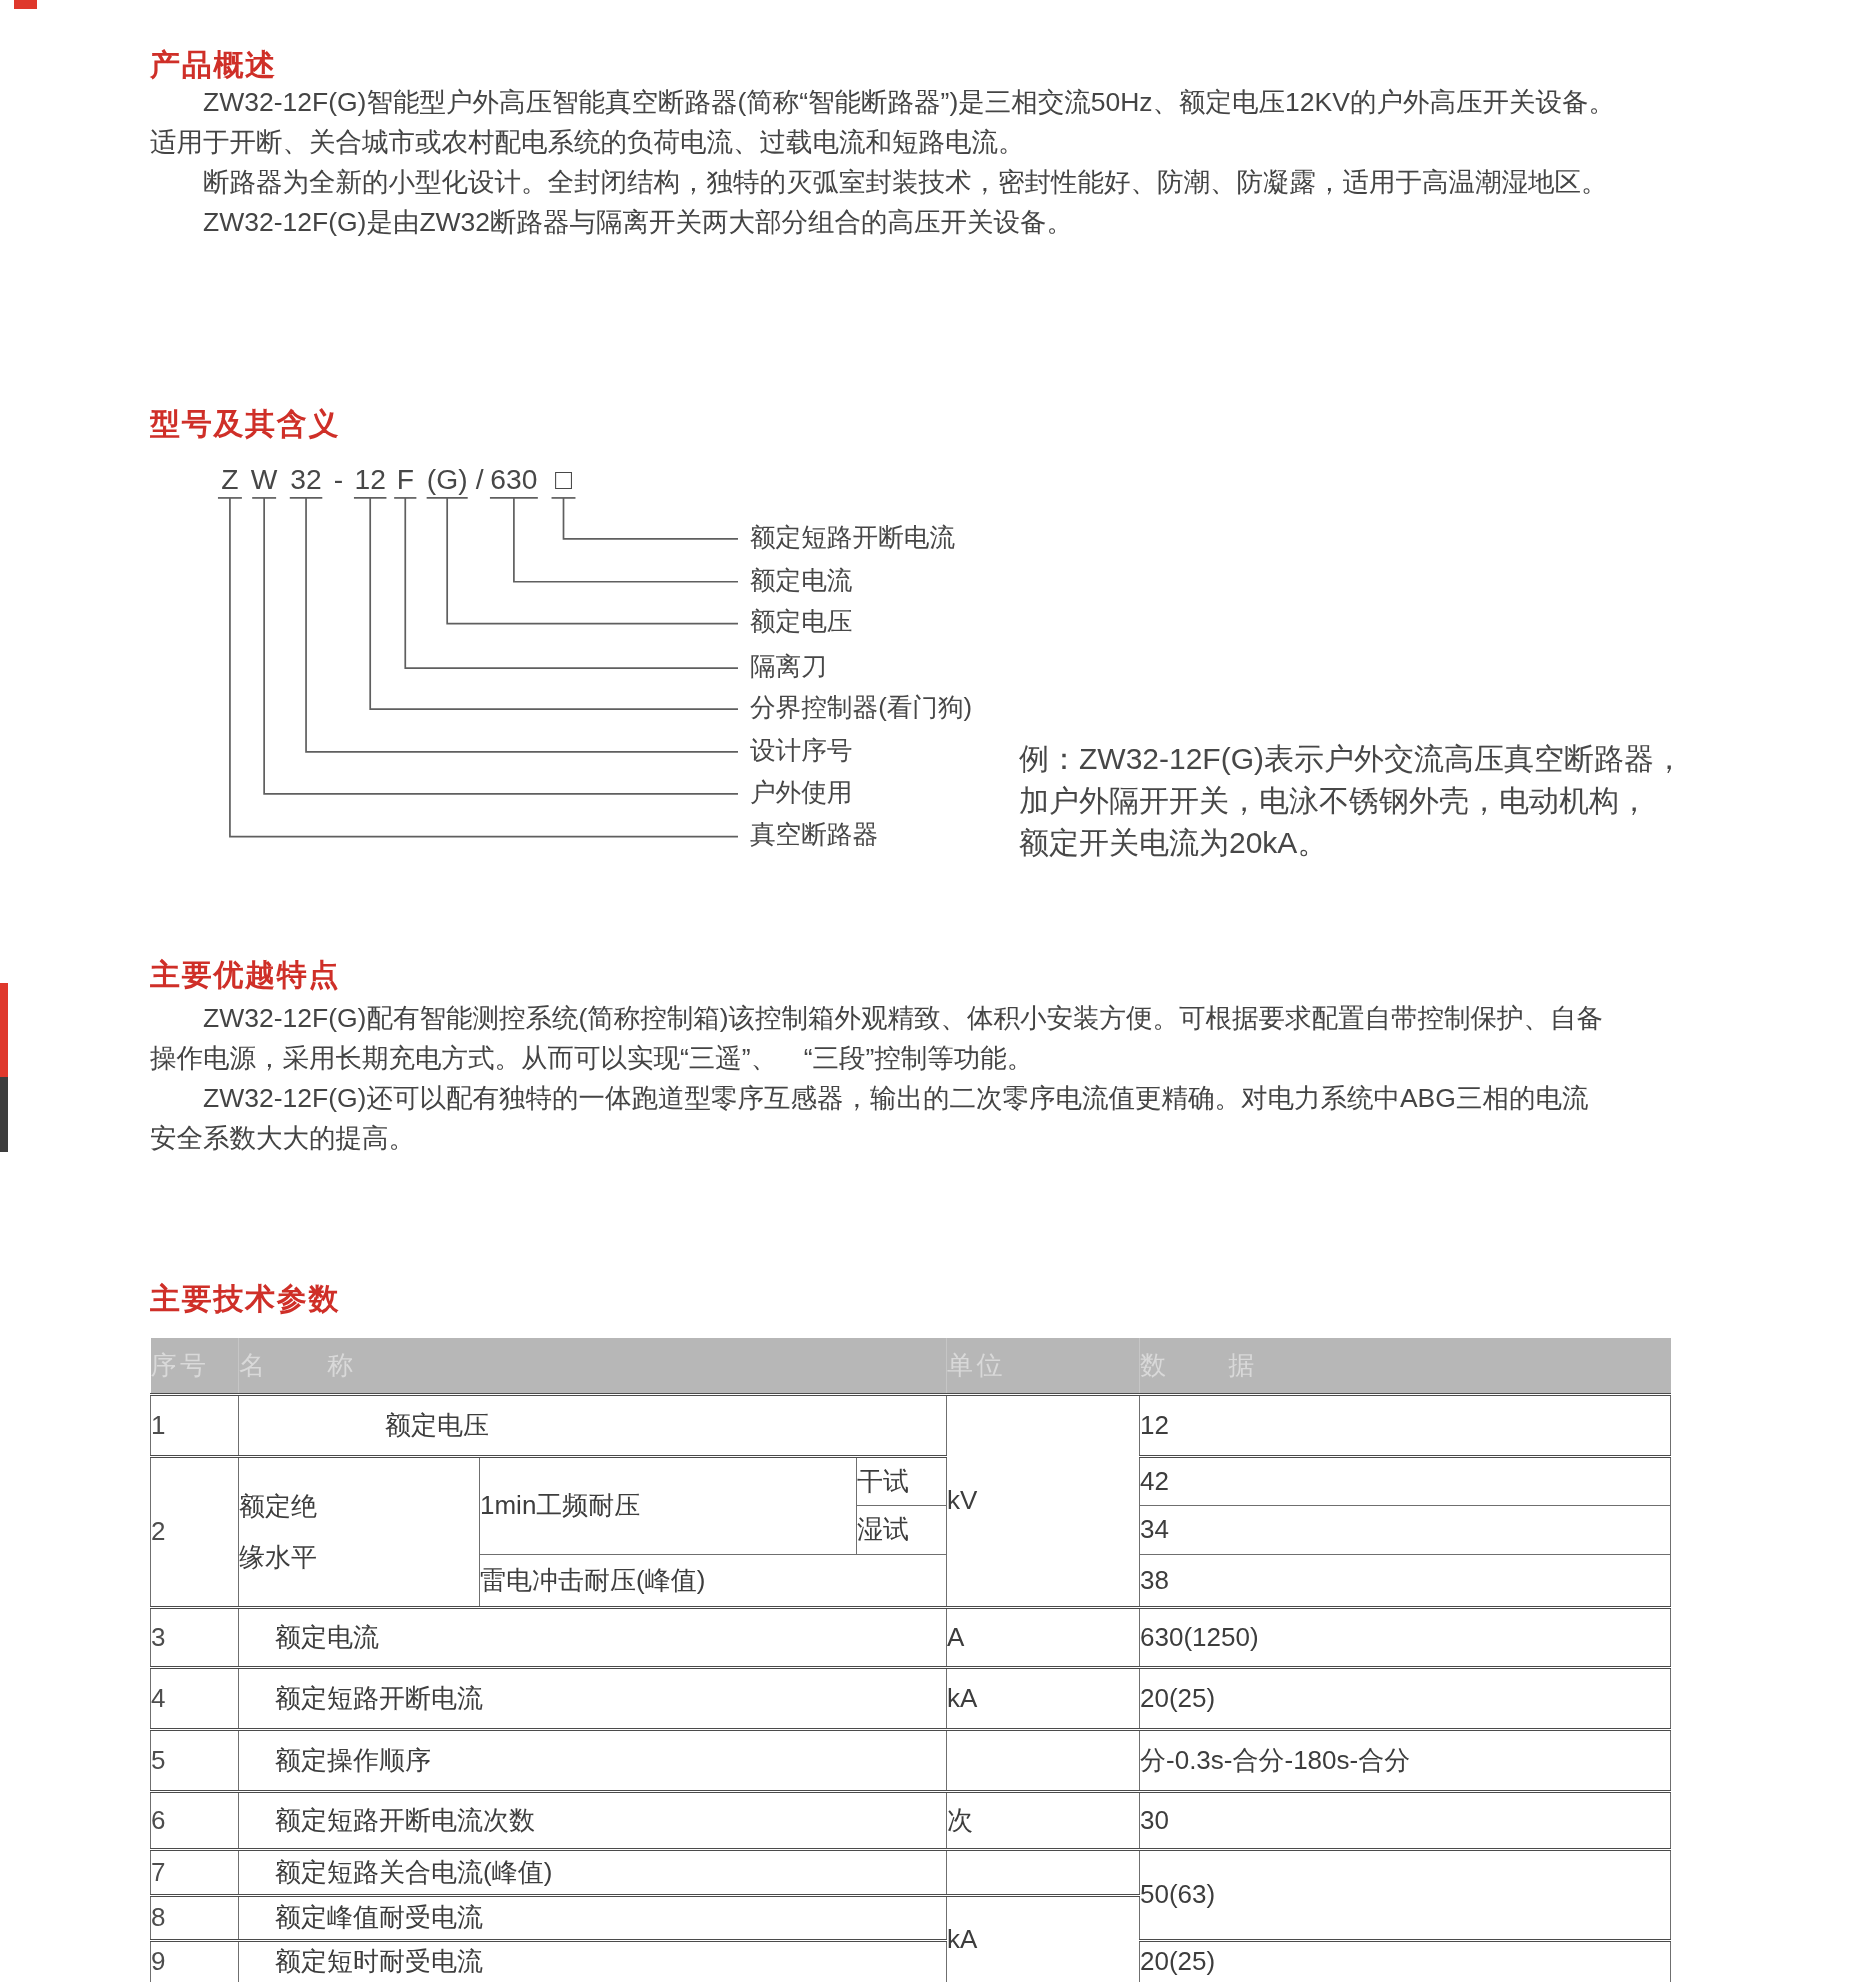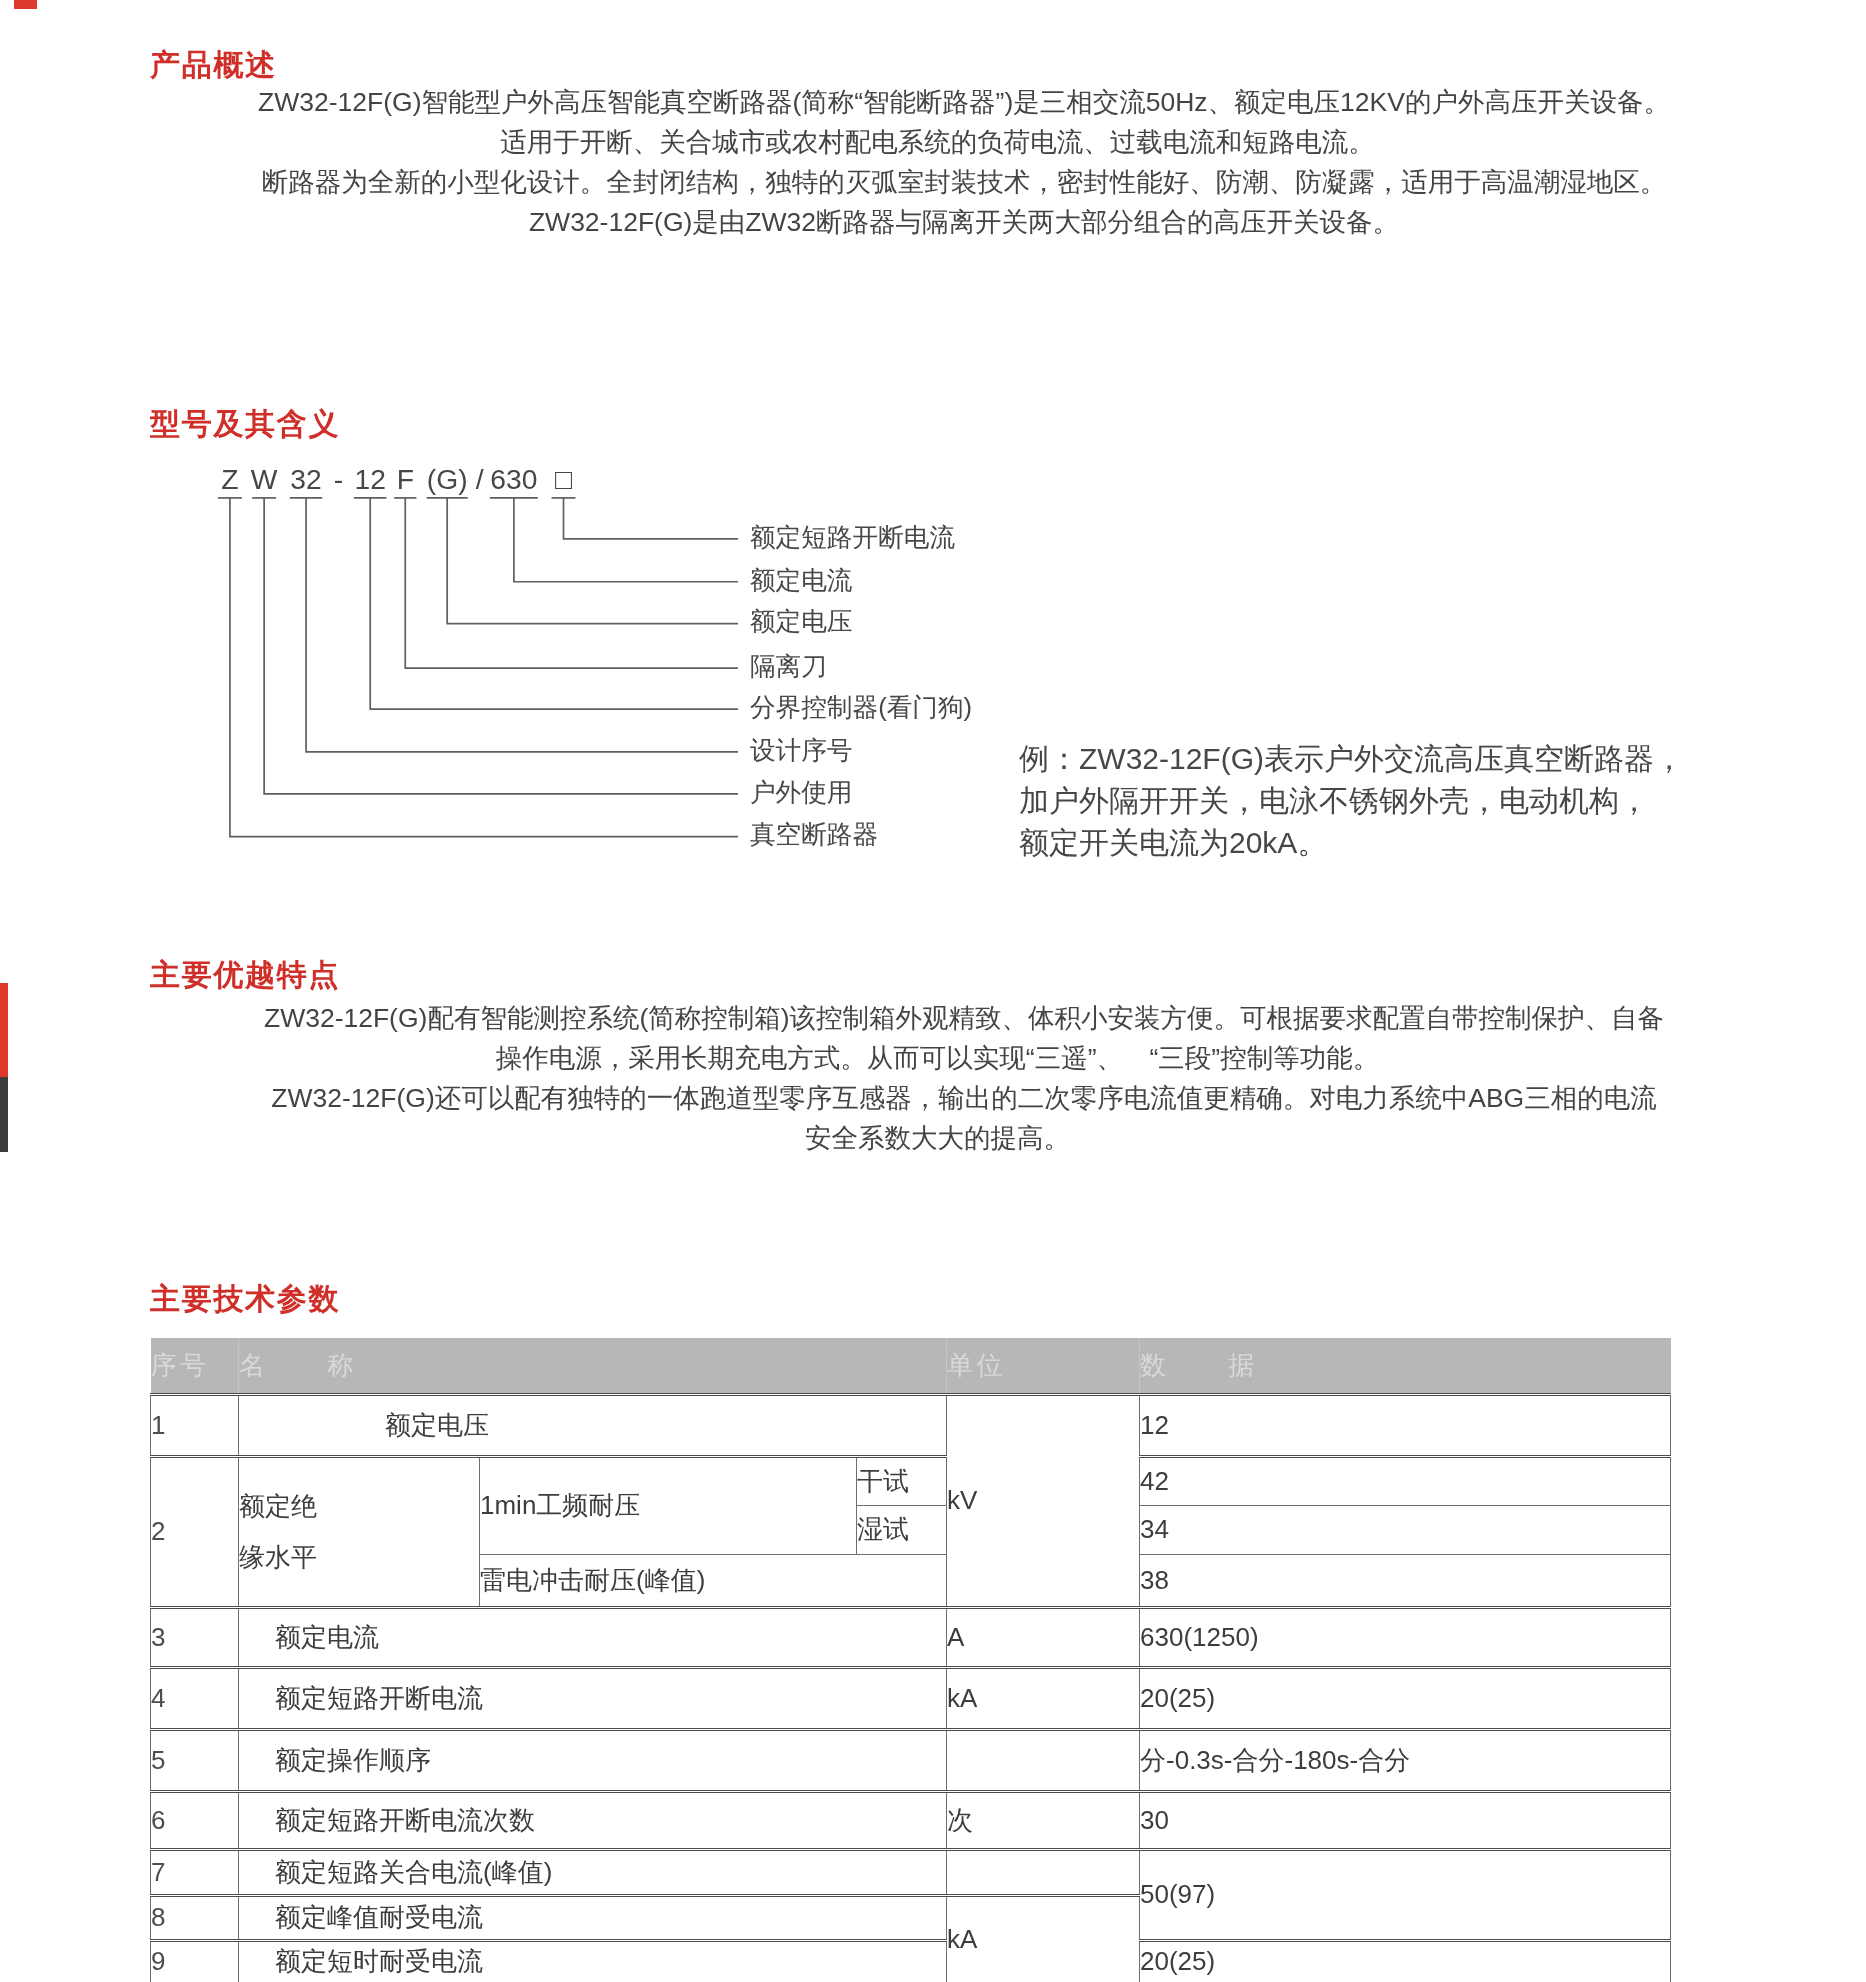--- a/index.html
+++ b/index.html
@@ -8,21 +8,21 @@
     font-family:"Liberation Sans","DejaVu Sans",sans-serif;color:#454545;
   }
   .edge-mark{position:absolute;left:0;width:7.7px;}
   .edge-mark.red{top:983px;height:94px;background:#df382c;}
   .edge-mark.dark{top:1077px;height:75px;background:#3d3d3d;}
   .corner-mark{position:absolute;left:13.7px;top:0;width:23px;height:9.4px;background:#df382c;}
   .sec-heading{
     position:absolute;left:150px;margin:0;font-size:30px;font-weight:bold;
     color:#cf2f28;letter-spacing:1.7px;
   }
-  .para-block{position:absolute;left:150px;width:1575px;font-size:26.5px;line-height:40px;color:#444444;text-align:center;}
+  .para-block{position:absolute;left:150px;width:1575px;font-size:26.5px;line-height:40px;color:#444444;}
   .para-line{white-space:nowrap;}
   .para-line.indent{padding-left:53px;}
   .diagram-svg{position:absolute;left:0;top:462px;}
   .diagram-svg text{font-family:"Liberation Sans","DejaVu Sans",sans-serif;fill:#474747;}
   .code-seg{font-size:33px;}
   .leader-label{font-size:30px;}
   .example-block{position:absolute;left:1019px;top:738px;width:719px;font-size:30px;line-height:42px;color:#474747;}
   
   .param-table{
     position:absolute;left:150px;top:1338px;width:1520px;
@@ -182,21 +182,21 @@
     <tr class="major" style="height:58px">
       <td class="no">6</td>
       <td colspan="3" class="name">额定短路开断电流次数</td>
       <td>次</td>
       <td>30</td>
     </tr>
     <tr class="major" style="height:46px">
       <td class="no">7</td>
       <td colspan="3" class="name">额定短路关合电流(峰值)</td>
       <td></td>
-      <td rowspan="2">50(97)</td>
+      <td rowspan="2">50(63)</td>
     </tr>
     <tr class="major" style="height:45px">
       <td class="no">8</td>
       <td colspan="3" class="name">额定峰值耐受电流</td>
       <td rowspan="2">kA</td>
     </tr>
     <tr class="major last" style="height:43px">
       <td class="no">9</td>
       <td colspan="3" class="name">额定短时耐受电流</td>
       <td>20(25)</td>

